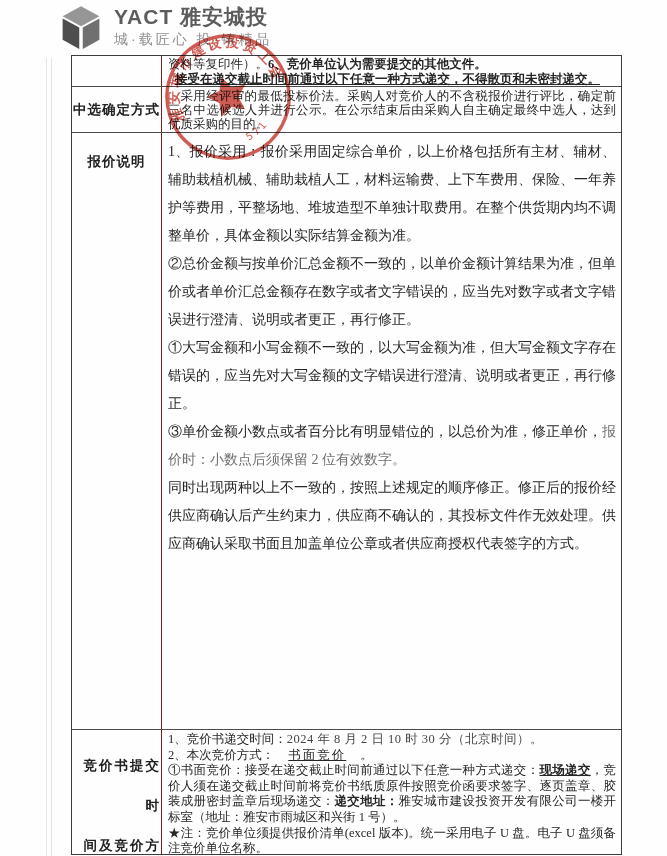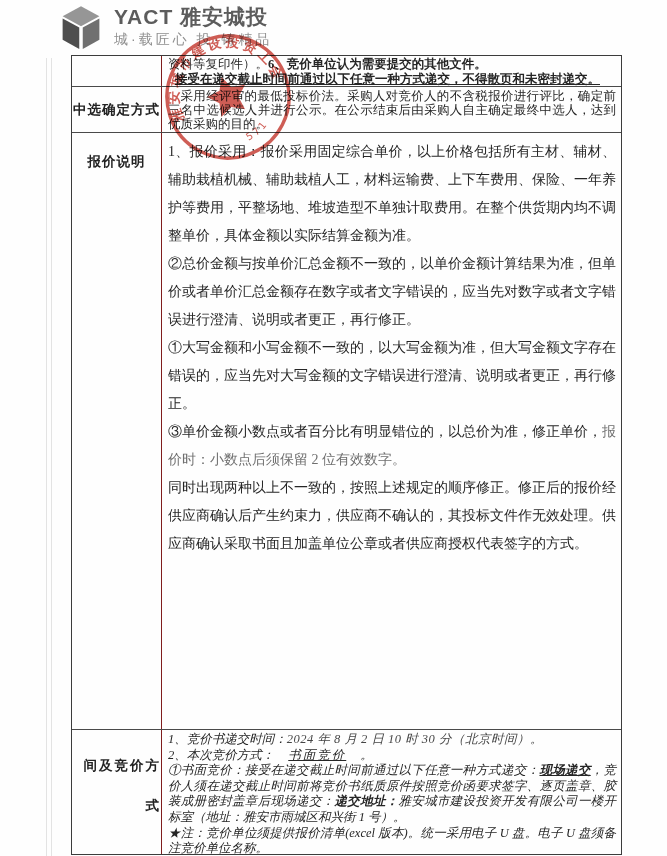--- a/index.html
+++ b/index.html
@@ -52,21 +52,21 @@
 
   .row-1 .t-content{font-size:12.5px;line-height:15px;padding-top:1px;}
   .row-2 .t-label{justify-content:center;letter-spacing:1px;}
   .row-2 .t-content{font-size:12.5px;line-height:14px;padding-top:2px;text-align:justify;}
   .row-2 .t-content p{margin:0;text-indent:1em;}
   .row-3 .t-label{padding-top:20px;letter-spacing:1px;}
   .row-3 .t-content{font-size:14px;line-height:28px;text-align:justify;padding-top:5px;}
   .row-3 .t-content p{margin:0;}
   .row-4 .t-label{padding-top:16px;line-height:40px;letter-spacing:2px;}
   .row-4 .t-content{font-size:12.5px;line-height:15.6px;padding-top:2px;text-align:justify;}
-  .row-4 .t-content p{margin:0;font-style:italic;}
+  .row-4 .t-content p{margin:0;}
 
   .bold{font-weight:bold;}
   .bold-underline{font-weight:bold;text-decoration:underline;}
   .indent-half{display:inline-block;width:7px;}
   .blank-underline{
     text-decoration:underline;padding:0 14px;letter-spacing:2px;
   }
   .light-text{color:#6f6f6f;}
   .date-text{color:#454545;letter-spacing:.5px;}
 </style>
@@ -111,20 +111,21 @@
       <p>1、报价采用：报价采用固定综合单价，以上价格包括所有主材、辅材、辅助栽植机械、辅助栽植人工，材料运输费、上下车费用、保险、一年养护等费用，平整场地、堆坡造型不单独计取费用。在整个供货期内均不调整单价，具体金额以实际结算金额为准。</p>
       <p>②总价金额与按单价汇总金额不一致的，以单价金额计算结果为准，但单价或者单价汇总金额存在数字或者文字错误的，应当先对数字或者文字错误进行澄清、说明或者更正，再行修正。</p>
       <p>①大写金额和小写金额不一致的，以大写金额为准，但大写金额文字存在错误的，应当先对大写金额的文字错误进行澄清、说明或者更正，再行修正。</p>
       <p><span>③单价金额小数点或者百分比有明显错位的，以总价为准，修正单价，</span><span class="light-text">报价时：小数点后须保留 2 位有效数字。</span></p>
       <p>同时出现两种以上不一致的，按照上述规定的顺序修正。修正后的报价经供应商确认后产生约束力，供应商不确认的，其投标文件作无效处理。供应商确认采取书面且加盖单位公章或者供应商授权代表签字的方式。</p>
     </div>
   </div>
 
   <div class="t-row row-4">
     <div class="t-label">
+      <div>竞价书提交时</div>
       <div>间及竞价方式</div>
     </div>
     <div class="t-content">
       <p><span>1、竞价书递交时间：</span><span class="date-text">2024 年 8 月 2 日 10 时 30 分（北京时间）。</span></p>
       <p><span>2、本次竞价方式：</span><span class="blank-underline">书面竞价</span><span>。</span></p>
       <p><span>①书面竞价：接受在递交截止时间前通过以下任意一种方式递交：</span><span class="bold-underline">现场递交</span><span>，竞价人须在递交截止时间前将竞价书纸质原件按照竞价函要求签字、逐页盖章、胶装成册密封盖章后现场递交：</span><span class="bold">递交地址：</span><span>雅安城市建设投资开发有限公司一楼开标室（地址：雅安市雨城区和兴街 1 号）。</span></p>
       <p>★注：竞价单位须提供报价清单(excel 版本)。统一采用电子 U 盘。电子 U 盘须备注竞价单位名称。</p>
     </div>
   </div>
 

